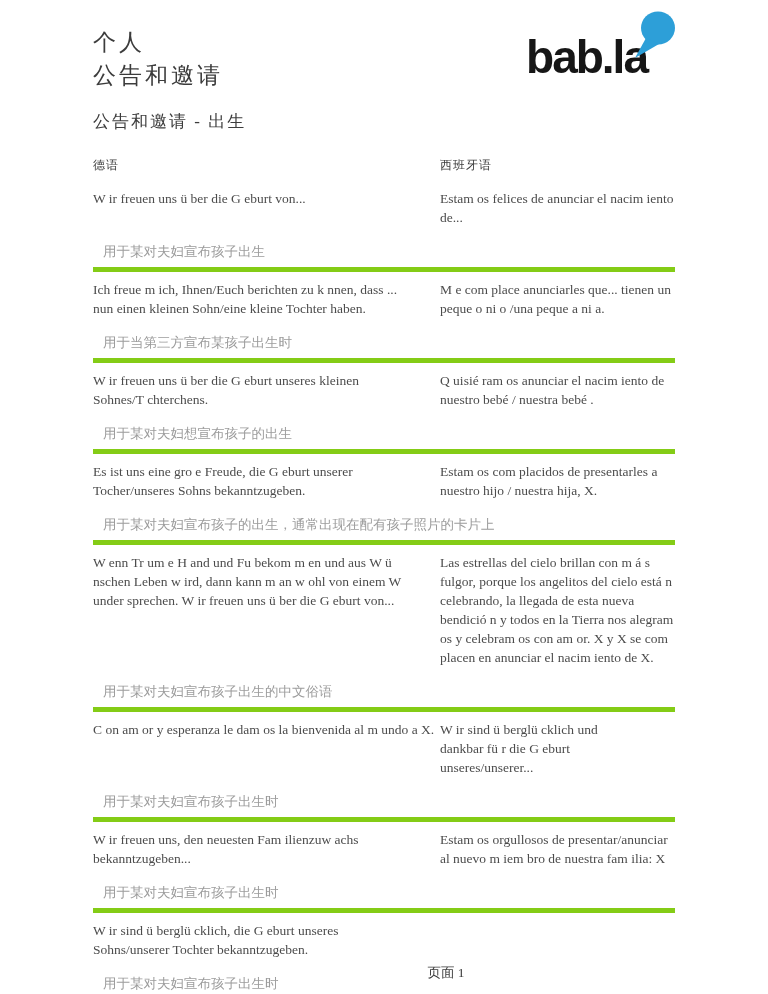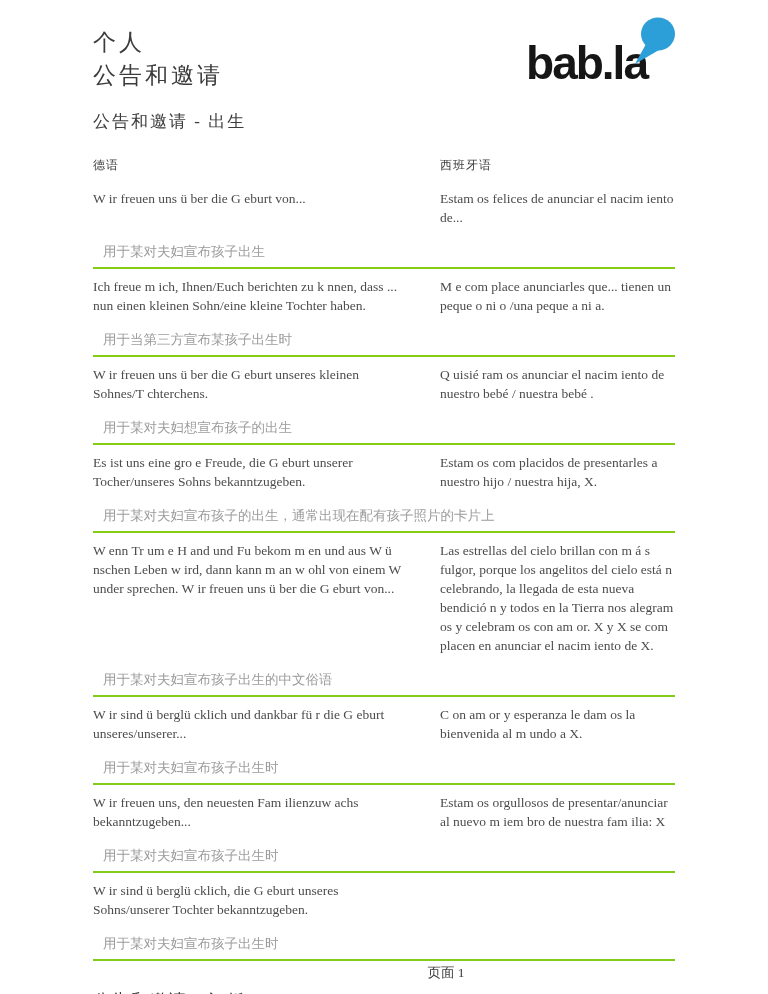--- a/index.html
+++ b/index.html
@@ -9,33 +9,33 @@
     margin:0 auto;
     background:#ffffff;
     box-sizing:border-box;
     padding:0 23px;
     overflow:hidden;
     font-family:"Liberation Serif","DejaVu Serif",serif;
     color:#4c4c4c;
   }
   .header { display:flex; justify-content:space-between; align-items:flex-start; padding-top:26px; }
   .doc-title { font-size:23px; line-height:33px; letter-spacing:3px; color:#3c3c3c; }
-  .logo { position:relative; margin-top:14px; margin-right:28px; }
+  .logo { position:relative; margin-top:8px; margin-right:28px; }
   .logo-text {
     font-family:"Liberation Sans","DejaVu Sans",sans-serif;
     font-weight:700; font-size:46px; line-height:46px;
     letter-spacing:-2px; color:#161616;
   }
   .logo-bubble { position:absolute; top:-24px; right:-30px; width:46px; height:52px; }
   .section-heading { font-size:17px; letter-spacing:2px; color:#3c3c3c; margin-top:18px; }
   .section-heading.second { margin-top:28px; }
   .grid { display:grid; grid-template-columns:347px 1fr; }
   .lang-header { margin-top:24px; padding-bottom:7px; }
   .lang-header .cell { font-size:12px; letter-spacing:1px; color:#3c3c3c; }
-  .row { padding:8px 0 6px; border-bottom:2px solid #84cc16; }
+  .row { padding:8px 0 6px; border-bottom:5px solid #84cc16; }
   .phrase { font-size:13.5px; line-height:19px; color:#4c4c4c; }
   .cell.de { padding-right:38px; }
   .note { font-size:13.5px; line-height:18px; color:#9c9c9c; margin-top:16px; padding-left:10px; }
   .footer { position:absolute; left:0; bottom:12px; width:768px; height:18px; }
   .footer .page-num {
     position:absolute; left:0; right:16px; text-align:center;
     font-size:13.5px; color:#3c3c3c;
   }
   .footer .date {
     position:absolute; right:23px; top:0;
@@ -103,22 +103,22 @@
   <div class="row">
     <div class="grid">
       <div class="cell de phrase">W enn Tr um e H and und Fu  bekom m en und aus W ü nschen Leben w ird, dann kann m an w ohl von einem  W under sprechen. W ir freuen uns ü ber die G eburt von...</div>
       <div class="cell es phrase">Las estrellas del cielo brillan con m á s fulgor, porque los angelitos del cielo está n celebrando, la llegada de esta nueva bendició n y todos en la Tierra nos alegram os y celebram os con am or. X y X se com placen en anunciar el nacim iento de X.</div>
     </div>
     <div class="note">用于某对夫妇宣布孩子出生的中文俗语</div>
   </div>
 
   <div class="row">
     <div class="grid">
+      <div class="cell es phrase">C on am or y esperanza le dam os la bienvenida al m undo a X.</div>
       <div class="cell de phrase">W ir sind ü berglü cklich und dankbar fü r die G eburt unseres/unserer...</div>
-      <div class="cell es phrase">C on am or y esperanza le dam os la bienvenida al m undo a X.</div>
     </div>
     <div class="note">用于某对夫妇宣布孩子出生时</div>
   </div>
 
   <div class="row">
     <div class="grid">
       <div class="cell de phrase">W ir freuen uns, den neuesten Fam ilienzuw achs bekanntzugeben...</div>
       <div class="cell es phrase">Estam os orgullosos de presentar/anunciar al nuevo m iem bro de nuestra fam ilia: X</div>
     </div>
     <div class="note">用于某对夫妇宣布孩子出生时</div>

